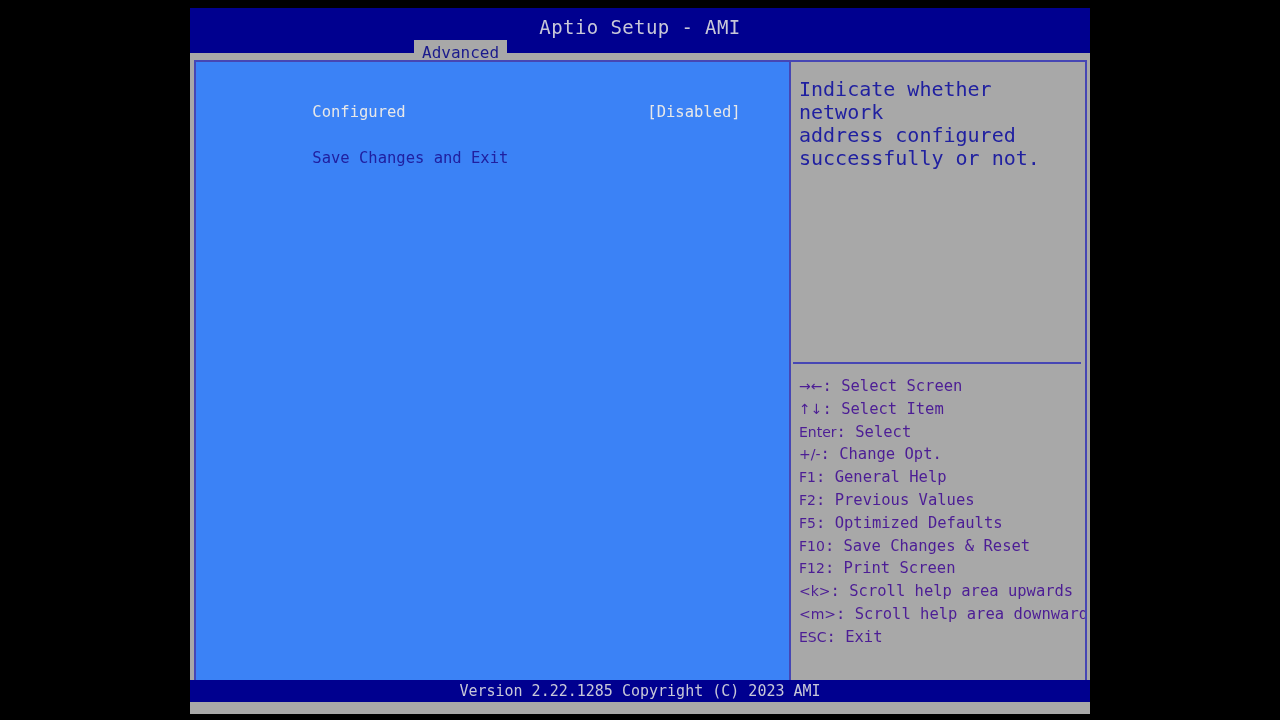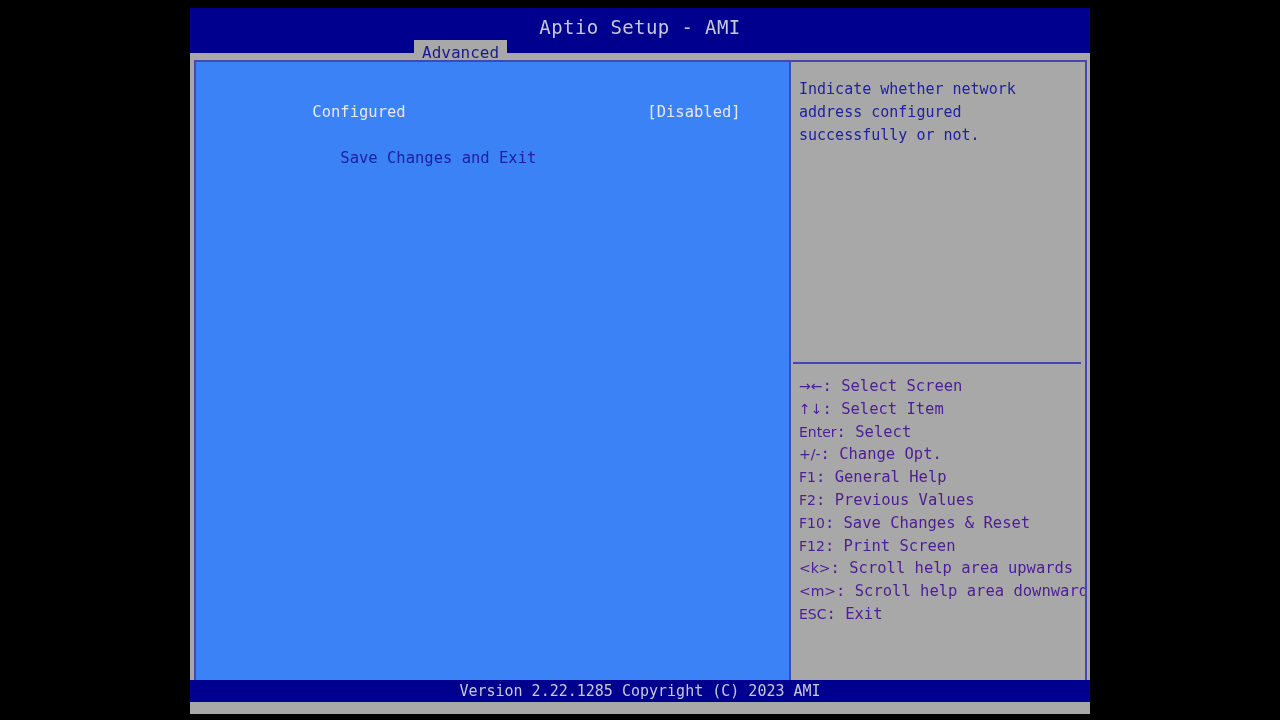--- a/index.html
+++ b/index.html
@@ -121,31 +121,30 @@
     display: inline-block;
     width: 335px;
     color: #e8e8e8;
   }
   .setting-value {
     display: inline-block;
     color: #e8e8e8;
   }
   .setting-link {
     color: #2020a0;
-    margin-left: 28px;
   }
 
   
   #help-text {
     position: absolute;
     left: 8px;
     top: 16px;
     width: 280px;
     color: #2020a0;
-    font-size: 15px;
+    font-size: 20px;
     line-height: 23px;
     white-space: pre-wrap;
   }
   #help-separator {
     position: absolute;
     left: 2px;
     top: 300px;
     width: 288px;
     height: 2px;
     background: #4646b4;
@@ -218,20 +217,21 @@
 address configured
 successfully or not.</div>
         <div id="help-separator"></div>
         <div id="key-legend">
             <div class="legend-row"><span class="legend-key">→←</span><span>: Select Screen</span></div>
             <div class="legend-row"><span class="legend-key">↑↓</span><span>: Select Item</span></div>
             <div class="legend-row"><span class="legend-key">Enter</span><span>: Select</span></div>
             <div class="legend-row"><span class="legend-key">+/-</span><span>: Change Opt.</span></div>
             <div class="legend-row"><span class="legend-key">F1</span><span>: General Help</span></div>
             <div class="legend-row"><span class="legend-key">F2</span><span>: Previous Values</span></div>
+            <div class="legend-row"><span class="legend-key">F5</span><span>: Optimized Defaults</span></div>
             <div class="legend-row"><span class="legend-key">F10</span><span>: Save Changes &amp; Reset</span></div>
             <div class="legend-row"><span class="legend-key">F12</span><span>: Print Screen</span></div>
             <div class="legend-row"><span class="legend-key">&lt;k&gt;</span><span>: Scroll help area upwards</span></div>
             <div class="legend-row"><span class="legend-key">&lt;m&gt;</span><span>: Scroll help area downwards</span></div>
             <div class="legend-row"><span class="legend-key">ESC</span><span>: Exit</span></div>
           </div>
       </div>
 
     </div>
   </div>

